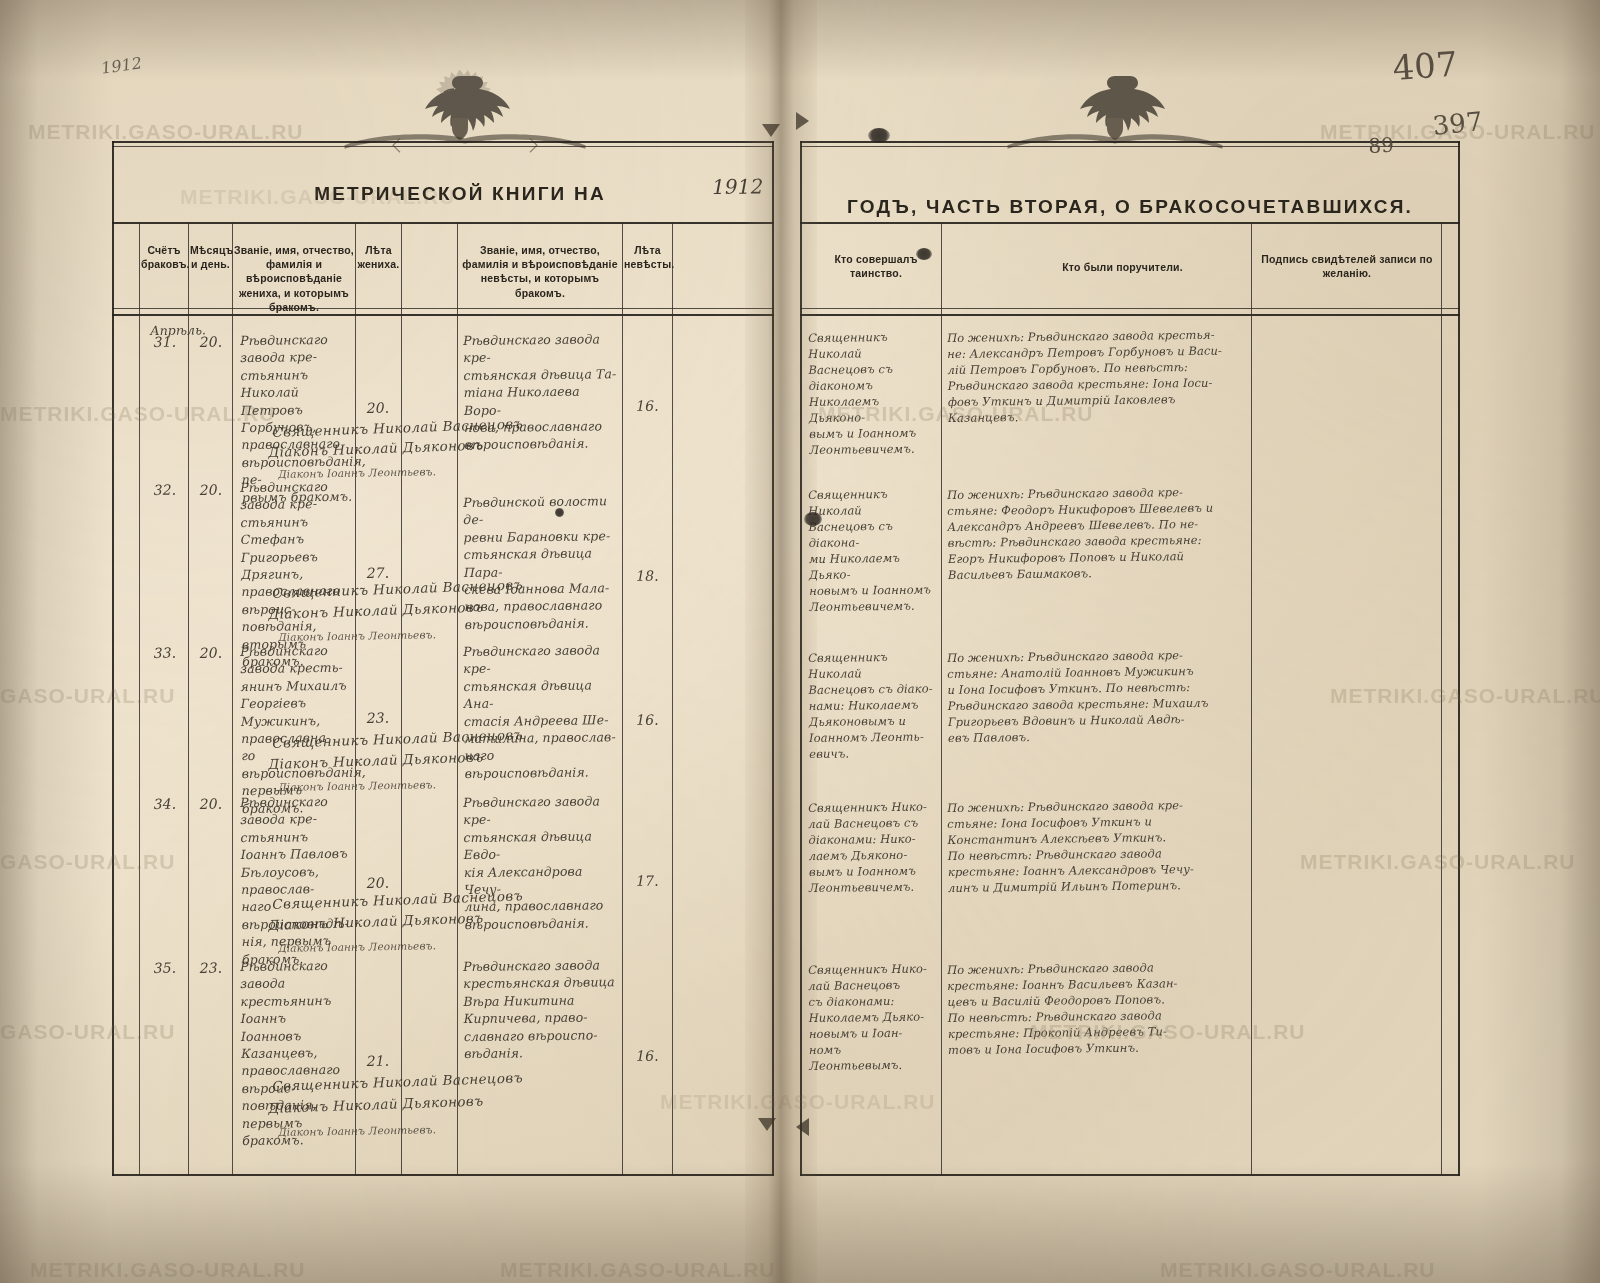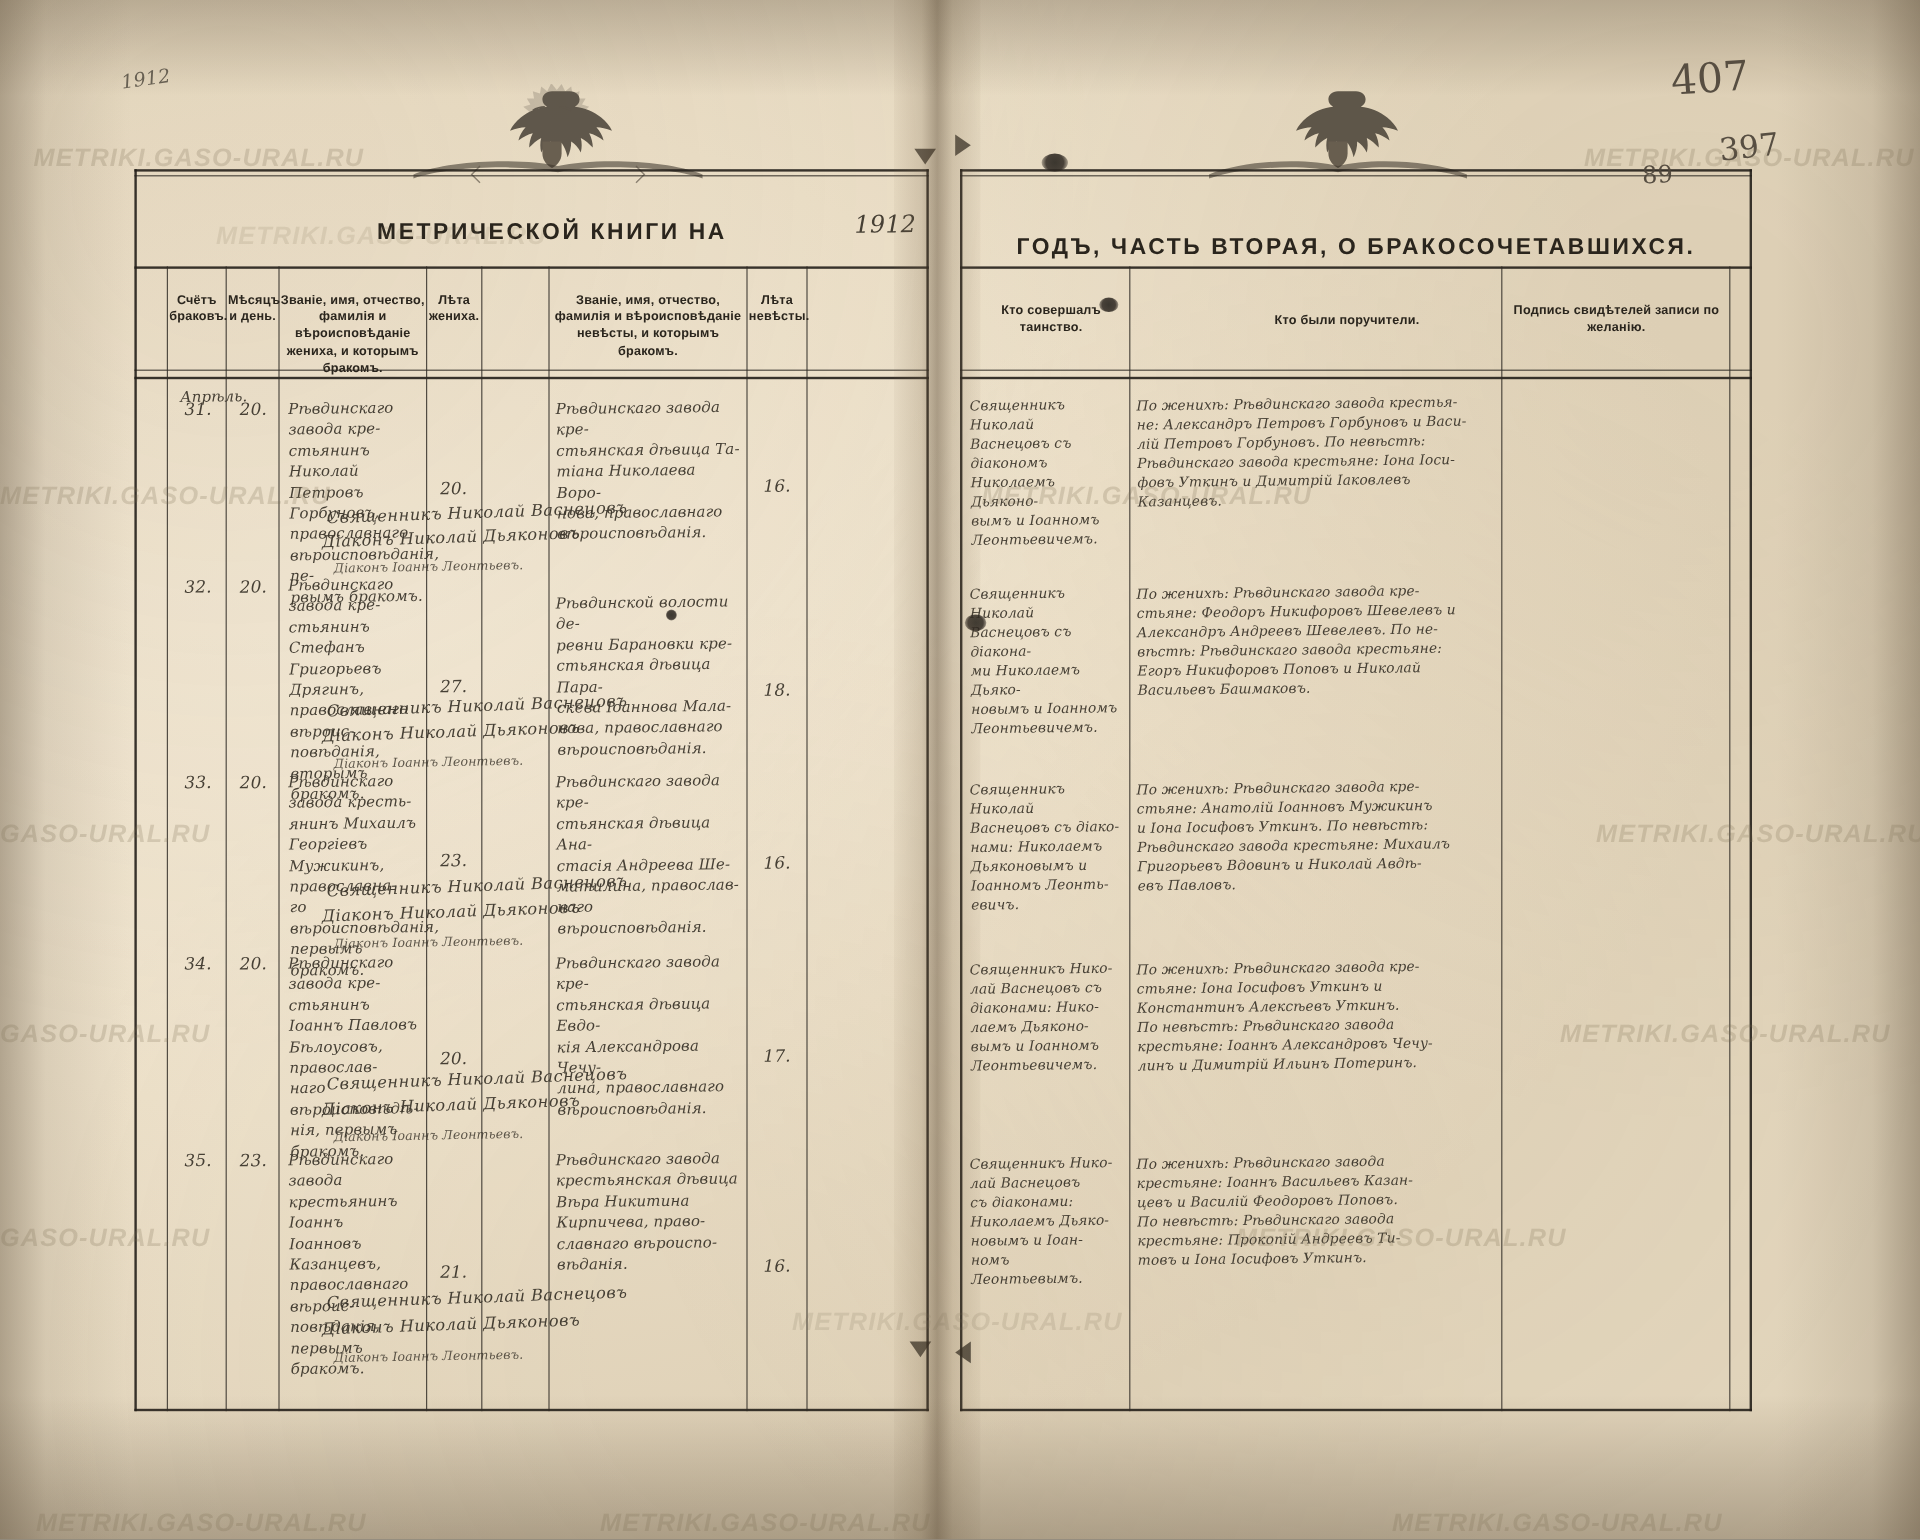--- a/index.html
+++ b/index.html
@@ -62,21 +62,20 @@
   .wm {
     position: absolute;
     color: rgba(120,104,78,0.22);
     font-family: "Liberation Sans", sans-serif;
     font-weight: bold;
     font-size: 21px;
     letter-spacing: 1px;
     white-space: nowrap;
     pointer-events: none;
     user-select: none;
-    font-style: italic;
   }
   .rule {
     position: absolute;
     background: #2f2b24;
     opacity: .82;
     pointer-events: none;
   }
   .rule.v { width: 1px; }
   .rule.h { height: 1px; }
   .rule.thick { background: #241f19; opacity: .9; }

